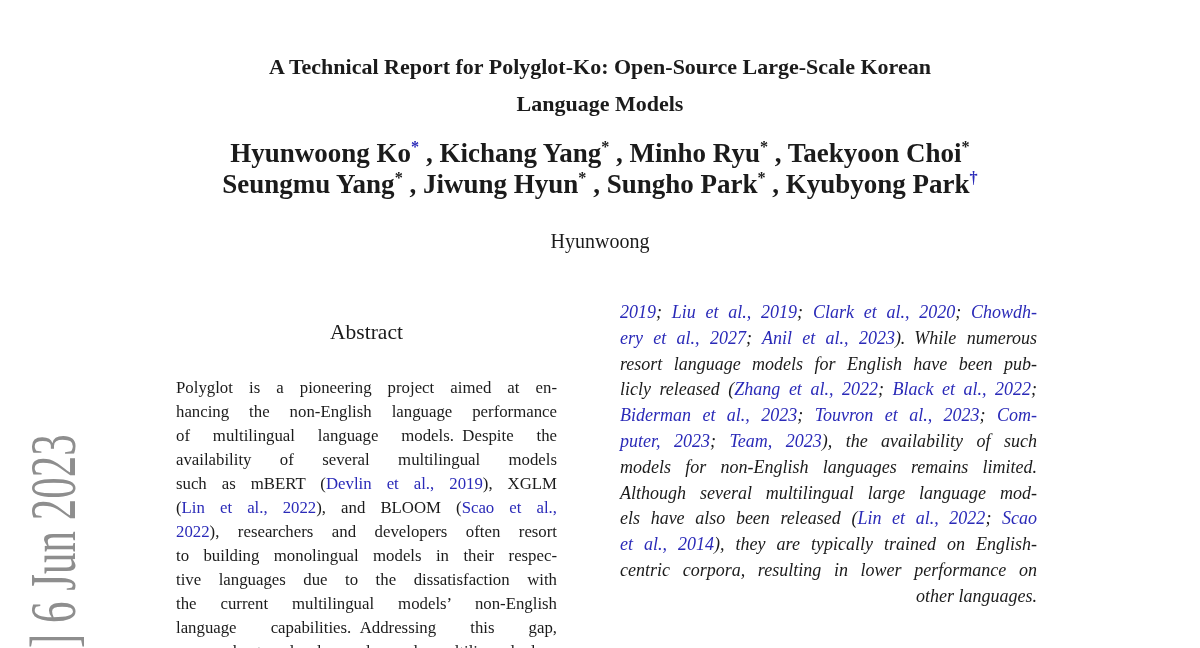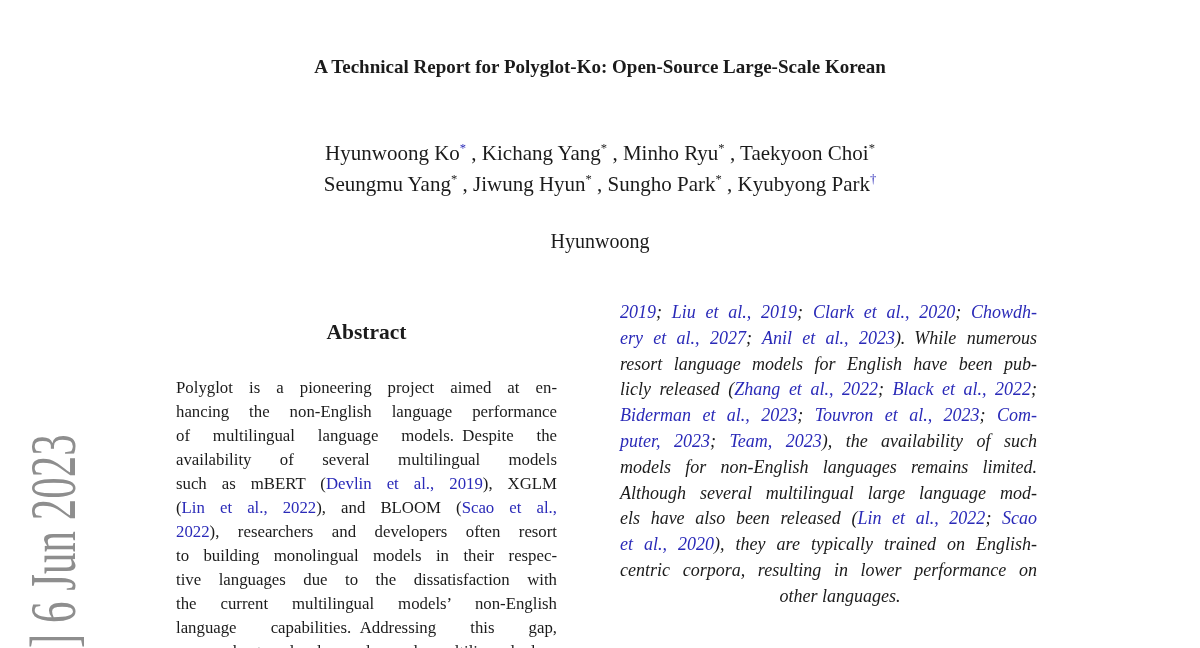--- a/index.html
+++ b/index.html
@@ -13,52 +13,52 @@
     position:relative;
     width:1200px;height:648px;
     background:var(--paper);
     overflow:hidden;
     font-family:"Liberation Serif", serif;
     color:var(--ink);
   }
   .title{
     position:absolute;top:48px;left:0;right:0;
     text-align:center;
-    font-size:19px;line-height:37px;font-weight:bold;
+    font-size:22px;line-height:37px;font-weight:bold;
   }
   .authors{
     position:absolute;top:138px;left:0;right:0;
     text-align:center;
-    font-size:21px;line-height:31px;font-weight:normal;
+    font-size:27px;line-height:31px;font-weight:bold;
   }
   .authors .line{text-align:center;}
   .affiliation{
     position:absolute;top:228px;left:0;right:0;
     text-align:center;
     font-size:20px;line-height:26px;
   }
   .col-left{
     position:absolute;left:176px;top:318px;width:381px;
     font-size:16.8px;line-height:24px;
   }
   .abs-heading{
-    text-align:center;font-weight:bold;
+    text-align:center;font-weight:normal;
     font-size:21.5px;line-height:28px;
     margin:0 0 30px 0;
   }
   .col-right{
     position:absolute;left:620px;top:300px;width:417px;
     font-size:18px;line-height:25.8px;font-style:italic;
   }
   .jlines .line{
     text-align:justify;
     text-align-last:justify;
   }
   .jlines .line.nojust{
-    text-align:center;
+    text-align:right;
     text-align-last:auto;
     margin-left:23px;
   }
   .cite{color:var(--link);}
   sup{font-size:60%;line-height:0;vertical-align:super;}
   .stamp-anchor{
     position:absolute;left:16px;top:648px;width:0;height:0;
   }
   .stamp{
     display:inline-block;white-space:nowrap;
@@ -73,20 +73,21 @@
 <body>
 
 <div class="page">
 
   <div class="stamp-anchor">
     <span class="stamp">] 6 Jun 2023</span>
   </div>
 
   <div class="title">
     <div>A Technical Report for Polyglot-Ko: Open-Source Large-Scale Korean</div>
+    <div>Language Models</div>
   </div>
 
   <div class="authors">
       <div class="line"><span>Hyunwoong Ko</span><sup class="cite">*</sup><span> , </span><span>Kichang Yang</span><sup>*</sup><span> , </span><span>Minho Ryu</span><sup>*</sup><span> , </span><span>Taekyoon Choi</span><sup>*</sup></div>
       <div class="line"><span>Seungmu Yang</span><sup>*</sup><span> , </span><span>Jiwung Hyun</span><sup>*</sup><span> , </span><span>Sungho Park</span><sup>*</sup><span> , </span><span>Kyubyong Park</span><sup class="cite">†</sup></div>
     </div>
 
   <div class="affiliation">Hyunwoong</div>
 
   <div class="col-left">
@@ -110,18 +111,18 @@
   <div class="col-right jlines">
       <div class="line"><span class="cite">2019</span><span>; </span><span class="cite">Liu et al., 2019</span><span>; </span><span class="cite">Clark et al., 2020</span><span>; </span><span class="cite">Chowdh-</span></div>
       <div class="line"><span class="cite">ery et al., 2027</span><span>; </span><span class="cite">Anil et al., 2023</span><span>). While numerous</span></div>
       <div class="line"><span>resort language models for English have been pub-</span></div>
       <div class="line"><span>licly released (</span><span class="cite">Zhang et al., 2022</span><span>; </span><span class="cite">Black et al., 2022</span><span>;</span></div>
       <div class="line"><span class="cite">Biderman et al., 2023</span><span>; </span><span class="cite">Touvron et al., 2023</span><span>; </span><span class="cite">Com-</span></div>
       <div class="line"><span class="cite">puter, 2023</span><span>; </span><span class="cite">Team, 2023</span><span>), the availability of such</span></div>
       <div class="line"><span>models for non-English languages remains limited.</span></div>
       <div class="line"><span>Although several multilingual large language mod-</span></div>
       <div class="line"><span>els have also been released (</span><span class="cite">Lin et al., 2022</span><span>; </span><span class="cite">Scao</span></div>
-      <div class="line"><span class="cite">et al., 2020</span><span>), they are typically trained on English-</span></div>
+      <div class="line"><span class="cite">et al., 2014</span><span>), they are typically trained on English-</span></div>
       <div class="line"><span>centric corpora, resulting in lower performance on</span></div>
       <div class="line nojust"><span>other languages.</span></div>
     </div>
 
 </div>
 
 </body></html>

